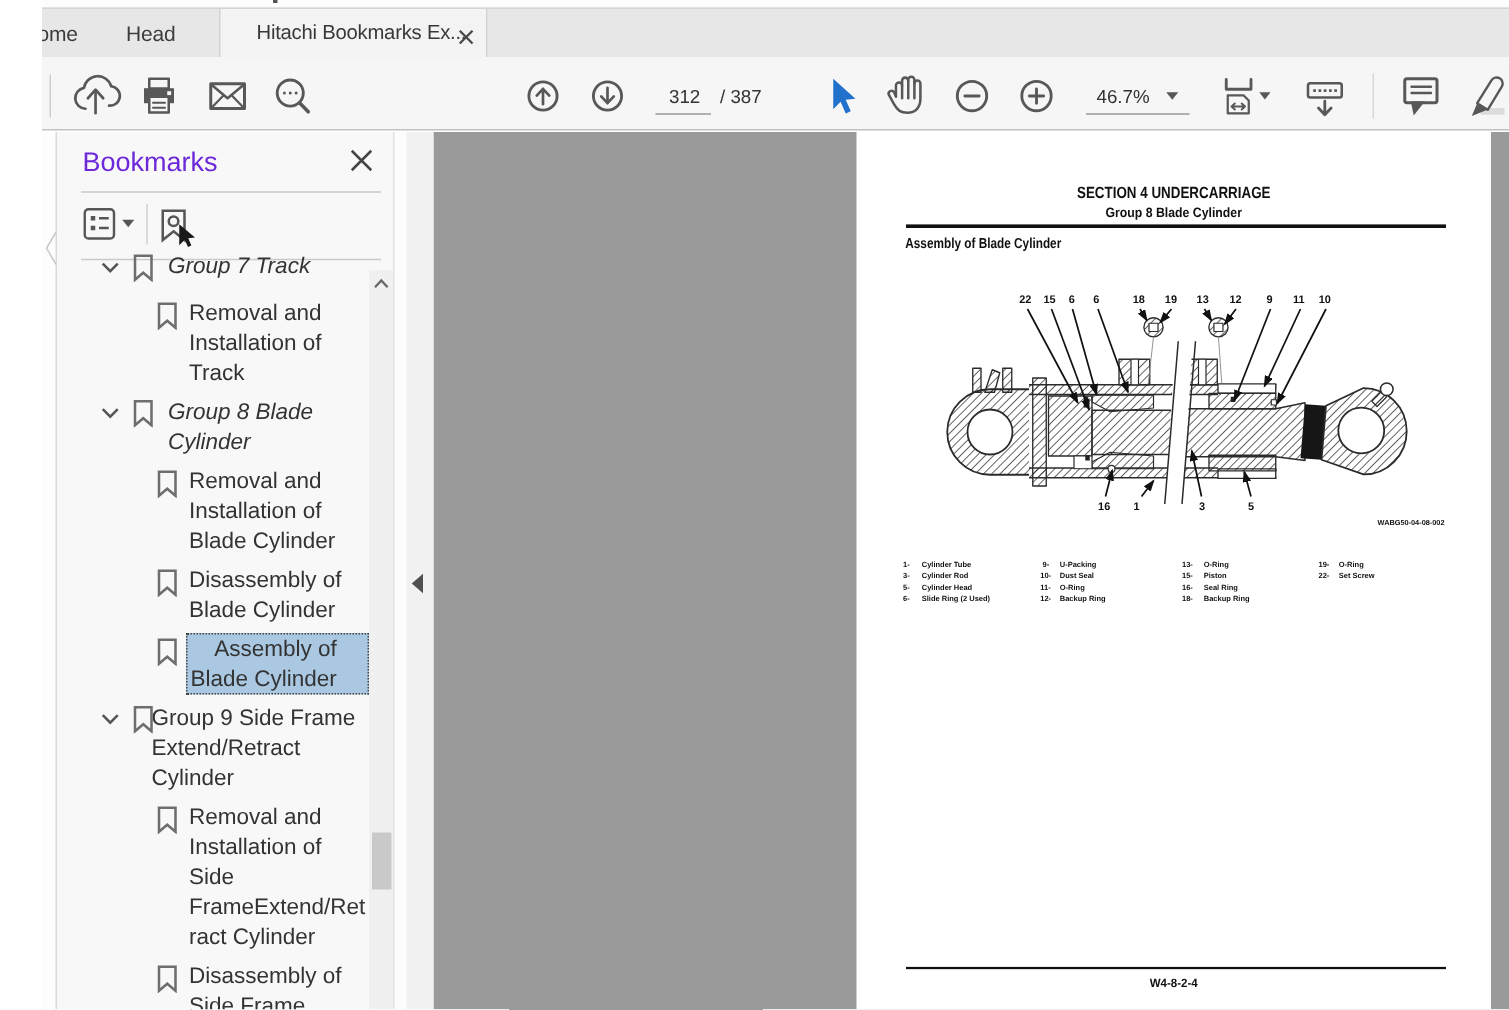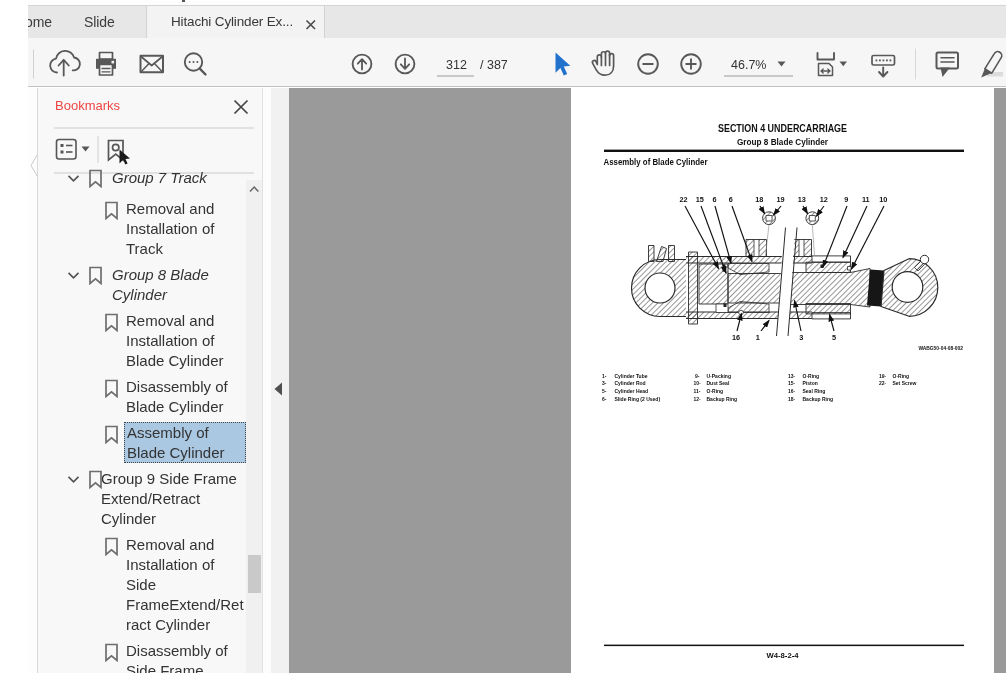--- a/index.html
+++ b/index.html
@@ -19,23 +19,23 @@
   #page{left:543px;top:88px;width:423px;height:585px;background:#ffffff;}
   .bmtext{font-size:15px;color:#333;line-height:20px;}
 </style>
 </head>
 <body>
 <div id="root">
   <div class="abs" id="titlebar"></div>
   <div class="abs" style="left:154px;top:0;width:3px;height:2px;background:#555;"></div>
   <div class="abs" id="tabbar">
     <div class="abs tabtxt" style="left:-3px;top:8px;">ome</div>
-    <div class="abs tabtxt" style="left:56px;top:8px;">Slide</div>
+    <div class="abs tabtxt" style="left:56px;top:8px;">Head</div>
     <div class="abs" id="activetab"></div>
-    <div class="abs" style="left:143px;top:8px;font-size:13.5px;color:#383838;letter-spacing:-0.15px;">Hitachi Cylinder Ex...</div>
+    <div class="abs" style="left:143px;top:8px;font-size:13.5px;color:#383838;letter-spacing:-0.15px;">Hitachi Bookmarks Ex...</div>
     <svg class="abs" style="left:276px;top:12px;" width="14" height="14" viewBox="0 0 14 14">
       <path d="M2.5,2.5 L11,11 M11,2.5 L2.5,11" stroke="#4a4a4a" stroke-width="1.6" fill="none"></path>
     </svg>
   </div>
   <div class="abs" id="toolbar"></div>
   <svg class="abs" style="left:0;top:38px;" width="1006" height="49" viewBox="0 38 1006 49">
     <g stroke="#585858" fill="none" stroke-width="1.8" stroke-linecap="round" stroke-linejoin="round">
       <line x1="5.5" y1="50" x2="5.5" y2="78" stroke="#cfcfcf" stroke-width="1"></line>
 
       <path d="M29,72.5 a7,7 0 0 1 -1,-13.9 a9.3,9.3 0 0 1 18.1,-1.1 a6.3,6.3 0 0 1 -1.4,12.9"></path>
@@ -111,21 +111,21 @@
     <rect x="696" y="75.5" width="69" height="1" fill="#999"></rect>
     <path d="M749.5,61.5 h8 l-4,5 z" fill="#585858"></path>
   </svg>
   <div class="abs" id="main"></div>
   <div class="abs" id="docarea"></div>
   <div class="abs" id="page"></div>
   <div class="abs" id="leftstrip"></div>
   <div class="abs" id="collapsebar1"></div>
   <div class="abs" id="collapsebar2"></div>
 
-  <div class="abs" style="left:27px;top:98px;font-size:13px;color:#ef4444;">Bookmarks</div>
+  <div class="abs" style="left:27px;top:98px;font-size:18px;color:#6d28d9;">Bookmarks</div>
   <svg class="abs" style="left:0;top:88px;" width="262" height="585" viewBox="0 88 262 585">
     <path d="M206.5,100.5 L219.5,113.5 M219.5,100.5 L206.5,113.5" stroke="#444" stroke-width="1.7" fill="none"></path>
     <rect x="26" y="127.5" width="200" height="1" fill="#c9c9c9"></rect>
     <rect x="26" y="172.5" width="200" height="1" fill="#c9c9c9"></rect>
     <g stroke="#565656" fill="none" stroke-width="1.6">
       <rect x="28.5" y="139.5" width="19.5" height="19.5" rx="2.5"></rect>
       <rect x="32.5" y="144" width="3" height="3" fill="#565656" stroke="none"></rect>
       <line x1="38" y1="145.5" x2="44.5" y2="145.5"></line>
       <rect x="32.5" y="150.5" width="3" height="3" fill="#565656" stroke="none"></rect>
       <line x1="38" y1="152" x2="44.5" y2="152"></line>
@@ -173,21 +173,21 @@
   <div class="abs bmtext" style="left:98px;top:311px;">Removal and<br>Installation of<br>Blade Cylinder</div>
   <svg class="abs" style="left:76px;top:313px" width="15" height="19" viewBox="0 0 15 19">
       <path d="M2,1.5 h11 v16 l-5.5,-4.7 l-5.5,4.7 z" stroke="#6e6e6e" stroke-width="1.7" fill="none"></path>
     </svg>
 
   <div class="abs bmtext" style="left:98px;top:377px;">Disassembly of<br>Blade Cylinder</div>
   <svg class="abs" style="left:76px;top:379px" width="15" height="19" viewBox="0 0 15 19">
       <path d="M2,1.5 h11 v16 l-5.5,-4.7 l-5.5,4.7 z" stroke="#6e6e6e" stroke-width="1.7" fill="none"></path>
     </svg>
 
-  <div class="abs bmtext" style="left:99px;top:423px;">Assembly of<br>Blade Cylinder</div>
+  <div class="abs bmtext" style="left:99px;top:423px;text-align:right;">Assembly of<br>Blade Cylinder</div>
   <svg class="abs" style="left:76px;top:425px" width="15" height="19" viewBox="0 0 15 19">
       <path d="M2,1.5 h11 v16 l-5.5,-4.7 l-5.5,4.7 z" stroke="#6e6e6e" stroke-width="1.7" fill="none"></path>
     </svg>
 
   <div class="abs bmtext" style="left:73px;top:469px;">Group 9 Side Frame<br>Extend/Retract<br>Cylinder</div>
   <svg class="abs" style="left:39px;top:475px" width="13" height="9" viewBox="0 0 13 9">
       <path d="M1.5,1.8 l5,5 l5,-5" stroke="#555" stroke-width="1.7" fill="none"></path>
     </svg>
   <svg class="abs" style="left:60px;top:470px" width="15" height="19" viewBox="0 0 15 19">
       <path d="M2,1.5 h11 v16 l-5.5,-4.7 l-5.5,4.7 z" stroke="#6e6e6e" stroke-width="1.7" fill="none"></path>

